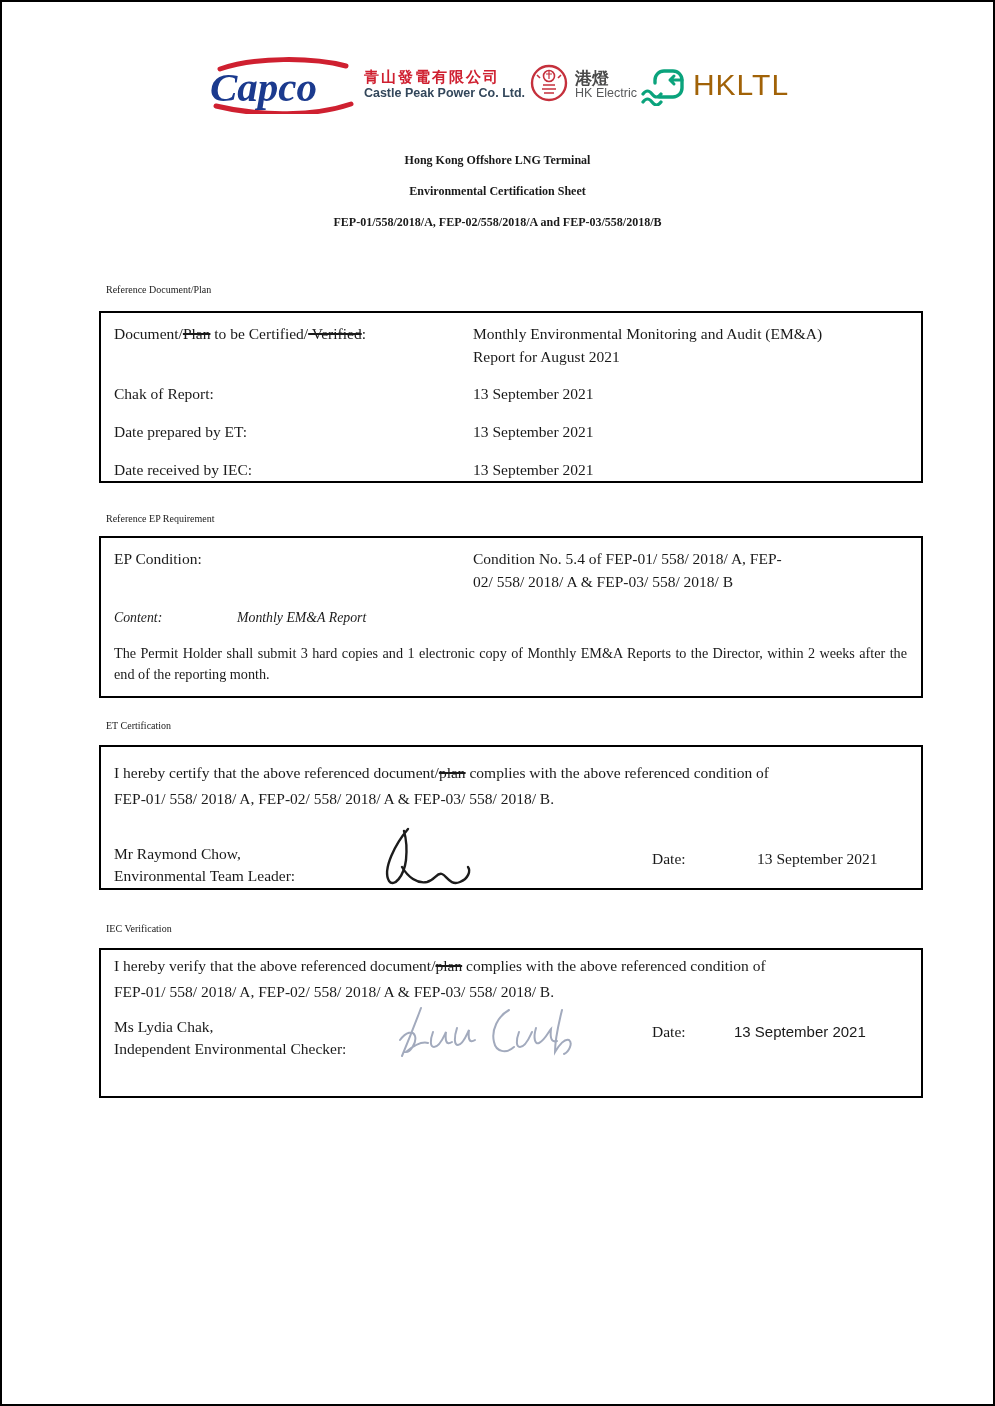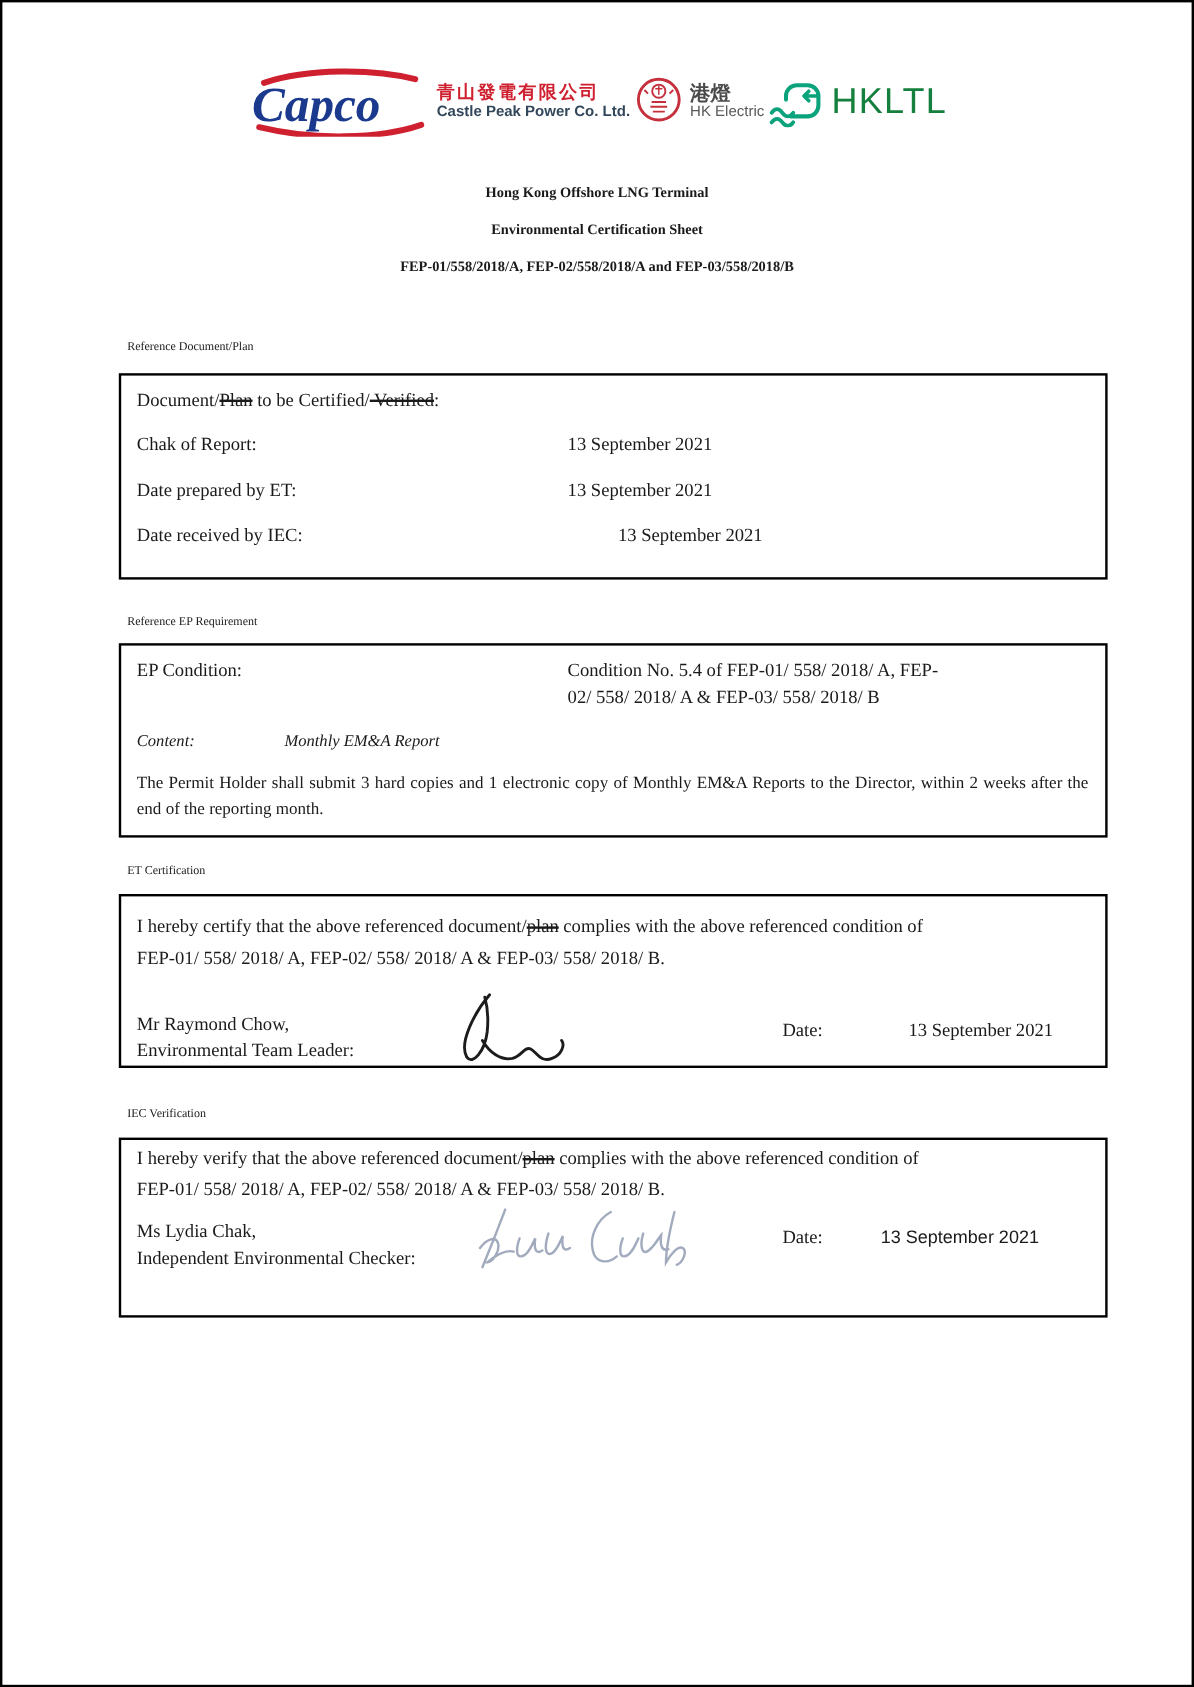--- a/index.html
+++ b/index.html
@@ -18,21 +18,21 @@
   .logos{position:absolute;top:54px;left:0;right:0;display:flex;justify-content:center;align-items:center;gap:4px;}
   .capco-wrap{display:flex;align-items:center;gap:8px;}
   .capco-names{display:flex;flex-direction:column;line-height:1.15;}
   .capco-cn{color:#cf2030;font-size:15px;font-weight:bold;letter-spacing:2px;font-family:"DejaVu Sans",sans-serif;}
   .capco-en{color:#33475b;font-size:12.5px;font-weight:bold;font-family:"Liberation Sans",sans-serif;}
   .hke-wrap{display:flex;align-items:center;gap:6px;}
   .hke-names{display:flex;flex-direction:column;line-height:1.1;align-items:flex-start;}
   .hke-cn{color:#4a4a4a;font-size:17px;font-weight:bold;font-family:"DejaVu Sans",sans-serif;}
   .hke-en{color:#58595b;font-size:12.5px;font-family:"Liberation Sans",sans-serif;}
   .hkltl-wrap{display:flex;align-items:center;gap:6px;}
-  .hkltl-word{color:#15803d;font-size:30px;font-family:"Liberation Sans",sans-serif;letter-spacing:1px;font-weight:500;}
+  .hkltl-word{color:#a16207;font-size:30px;font-family:"Liberation Sans",sans-serif;letter-spacing:1px;font-weight:500;}
   
   .title{position:absolute;top:143px;left:0;right:0;text-align:center;font-weight:bold;font-size:12px;line-height:31px;}
   
   .sec-heading{position:absolute;left:104px;font-size:10px;font-weight:normal;}
   .box{position:absolute;left:97px;width:824px;border:2px solid #000;box-sizing:border-box;padding:9px 14px 0 13px;font-size:15.5px;line-height:23px;}
   .row{display:flex;}
   .row .lbl{width:359px;flex:none;}
   .row .val{flex:1;}
   s, .strike{text-decoration:line-through;text-decoration-thickness:1.5px;}
   .content-row{margin-top:13px;font-style:italic;font-size:13.8px;}
@@ -91,30 +91,31 @@
   <div class="title">
     <div>Hong Kong Offshore LNG Terminal</div>
     <div>Environmental Certification Sheet</div>
     <div>FEP-01/558/2018/A, FEP-02/558/2018/A and FEP-03/558/2018/B</div>
   </div>
 
   <div class="sec-heading" style="top:282px;">Reference Document/Plan</div>
   <div class="box" style="top:309px;height:172px;">
     <div class="row">
       <span class="lbl"><span>Document/</span><s>Plan</s><span> to be Certified/</span><s> Verified</s><span>:</span></span>
+      <span class="val"><span>Monthly Environmental Monitoring and Audit (EM&amp;A)</span><br><span>Report for August 2021</span></span>
     </div>
     <div class="row" style="margin-top:14px;">
       <span class="lbl">Chak of Report:</span>
       <span class="val">13 September 2021</span>
     </div>
     <div class="row" style="margin-top:15px;">
       <span class="lbl">Date prepared by ET:</span>
       <span class="val">13 September 2021</span>
     </div>
-    <div class="row" style="margin-top:15px;gap:42px;">
+    <div class="row" style="margin-top:15px;">
       <span class="lbl">Date received by IEC:</span>
       <span class="val">13 September 2021</span>
     </div>
   </div>
 
   <div class="sec-heading" style="top:511px;">Reference EP Requirement</div>
   <div class="box" style="top:534px;height:162px;">
     <div class="row">
       <span class="lbl">EP Condition:</span>
       <span class="val"><span>Condition No. 5.4 of FEP-01/ 558/ 2018/ A, FEP-</span><br><span>02/ 558/ 2018/ A &amp; FEP-03/ 558/ 2018/ B</span></span>

